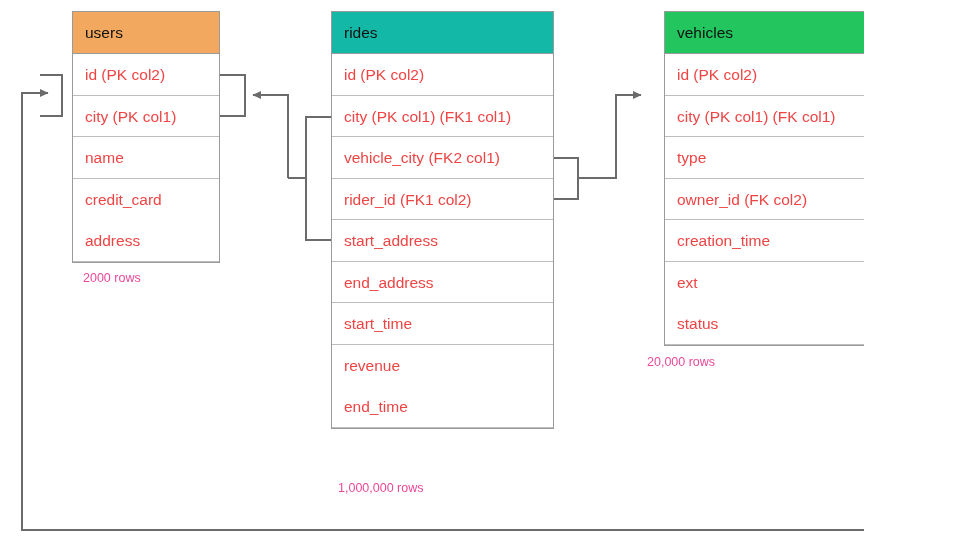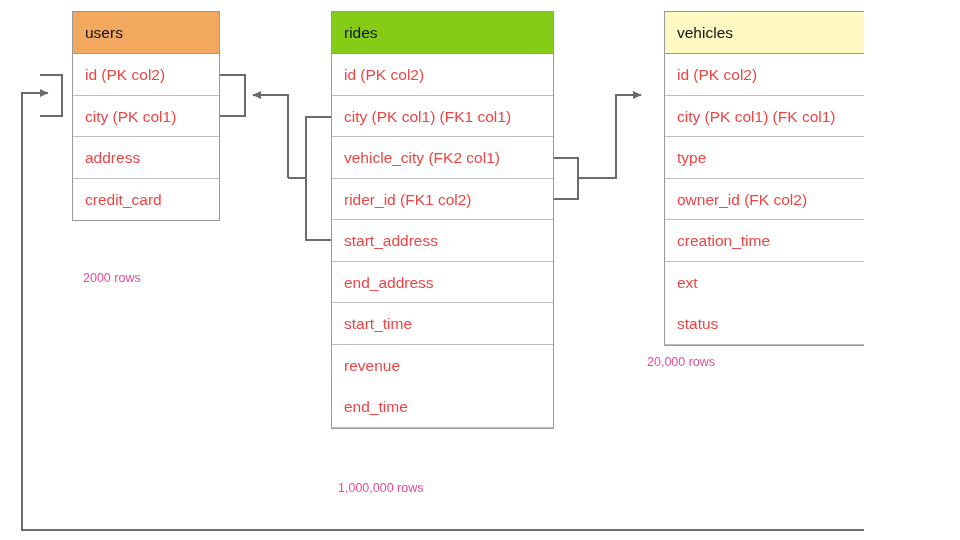--- a/index.html
+++ b/index.html
@@ -94,41 +94,42 @@
       <path d="M911,157 L935,157 L935,530 L22,530 L22,93 L40,93"></path>
       <path d="M40,75 L62,75 L62,116 L40,116"></path>
       <path d="M22,93 L48,93" marker-end="url(#arrow-r)"></path>
     </g>
   </svg>
 
   <div class="er-table" style="left:72px; top:11px; width:148px;">
     <div class="er-header" style="background:#F2A95F;">users</div>
     <div class="er-row">id (PK col2)</div>
     <div class="er-row">city (PK col1)</div>
+    <div class="er-row">name</div>
+    <div class="er-row last">credit_card</div>
     <div class="er-row">address</div>
-    <div class="er-row last">credit_card</div>
   </div>
   <div class="rowcount" style="left:83px; top:271px;">2000 rows</div>
 
   <div class="er-table" style="left:331px; top:11px; width:223px;">
-    <div class="er-header" style="background:#84cc16;">rides</div>
+    <div class="er-header" style="background:#14b8a6;">rides</div>
     <div class="er-row">id (PK col2)</div>
     <div class="er-row">city (PK col1) (FK1 col1)</div>
     <div class="er-row">vehicle_city (FK2 col1)</div>
     <div class="er-row">rider_id (FK1 col2)</div>
     <div class="er-row">start_address</div>
     <div class="er-row">end_address</div>
     <div class="er-row">start_time</div>
     <div class="er-row last">revenue</div>
     <div class="er-row">end_time</div>
   </div>
   <div class="rowcount" style="left:338px; top:481px;">1,000,000 rows</div>
 
   <div class="er-table" style="left:664px; top:11px; width:222px;">
-    <div class="er-header" style="background:#fef9c3;">vehicles</div>
+    <div class="er-header" style="background:#22c55e;">vehicles</div>
     <div class="er-row">id (PK col2)</div>
     <div class="er-row">city (PK col1) (FK col1)</div>
     <div class="er-row">type</div>
     <div class="er-row">owner_id (FK col2)</div>
     <div class="er-row">creation_time</div>
     <div class="er-row last">ext</div>
     <div class="er-row">status</div>
   </div>
   <div class="rowcount" style="left:647px; top:355px;">20,000 rows</div>
 

